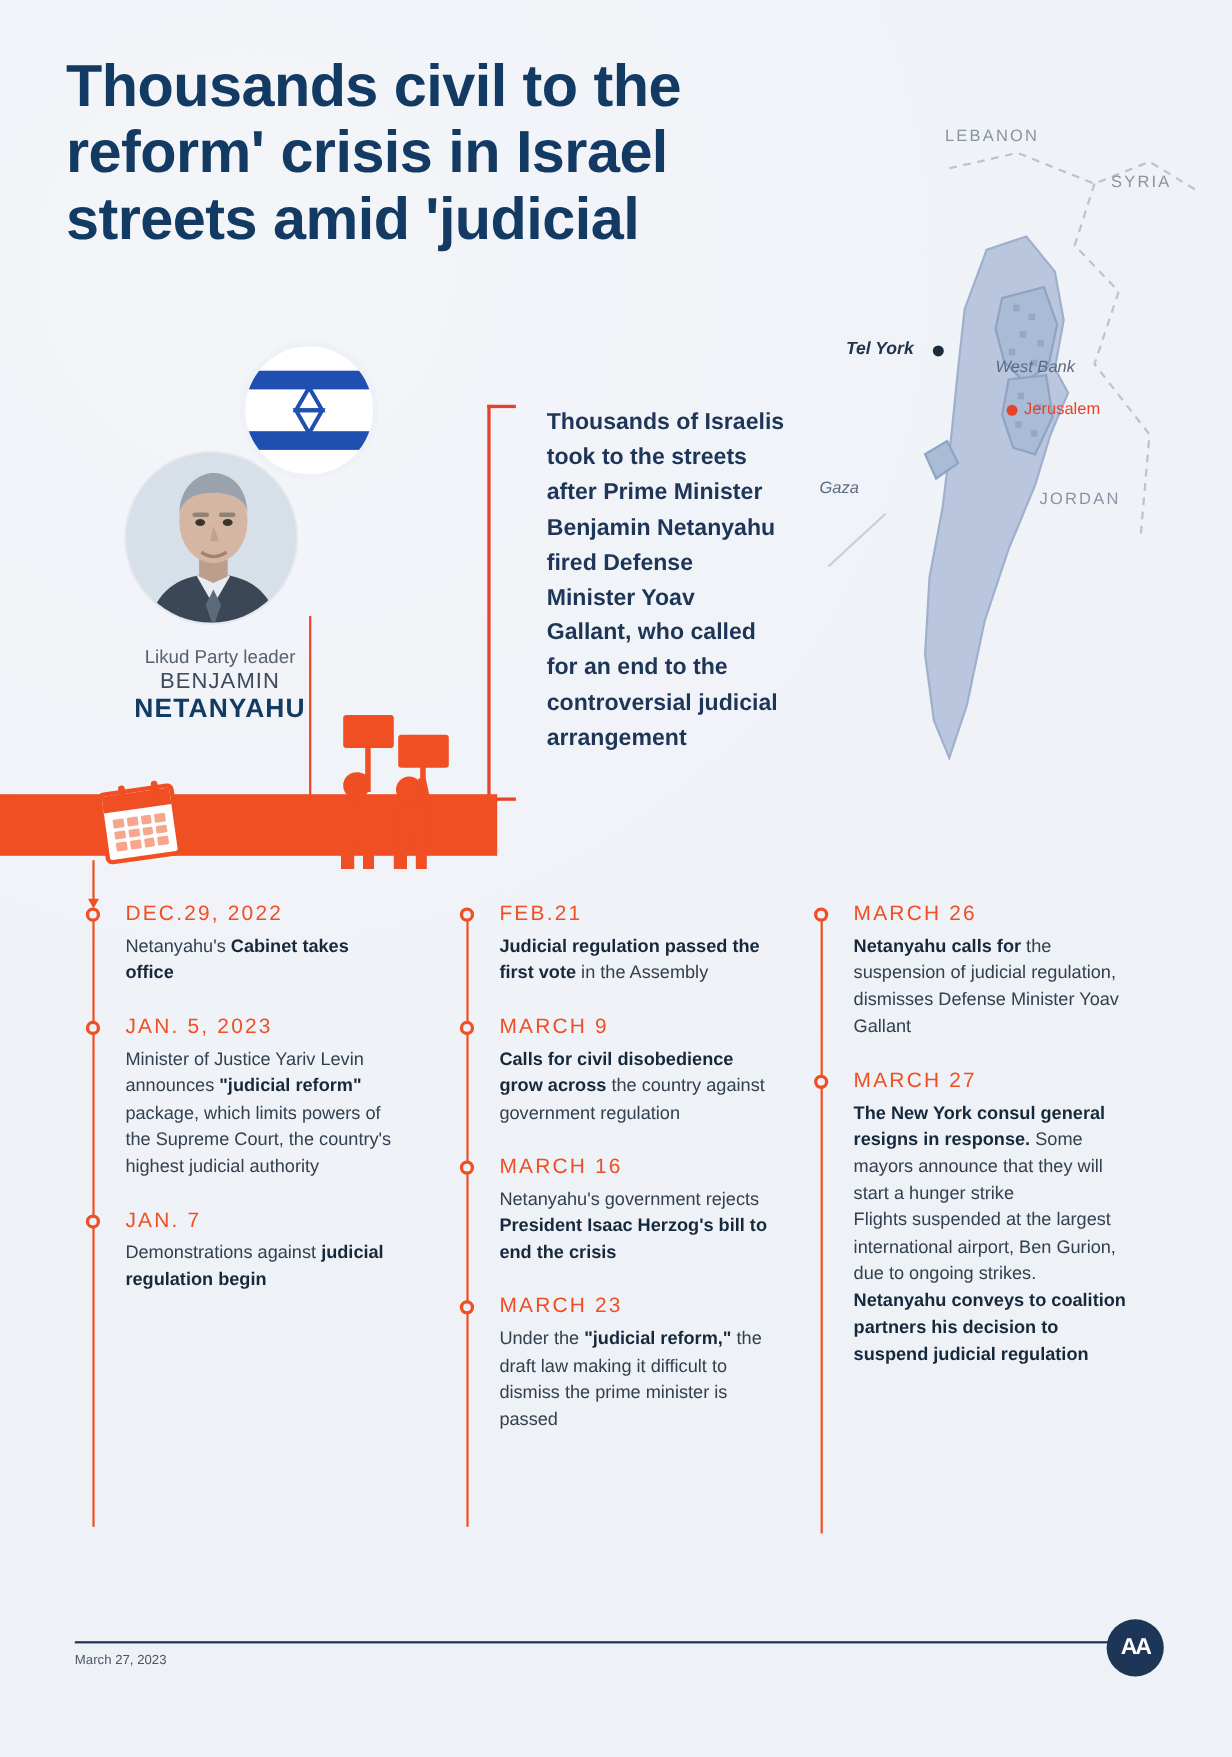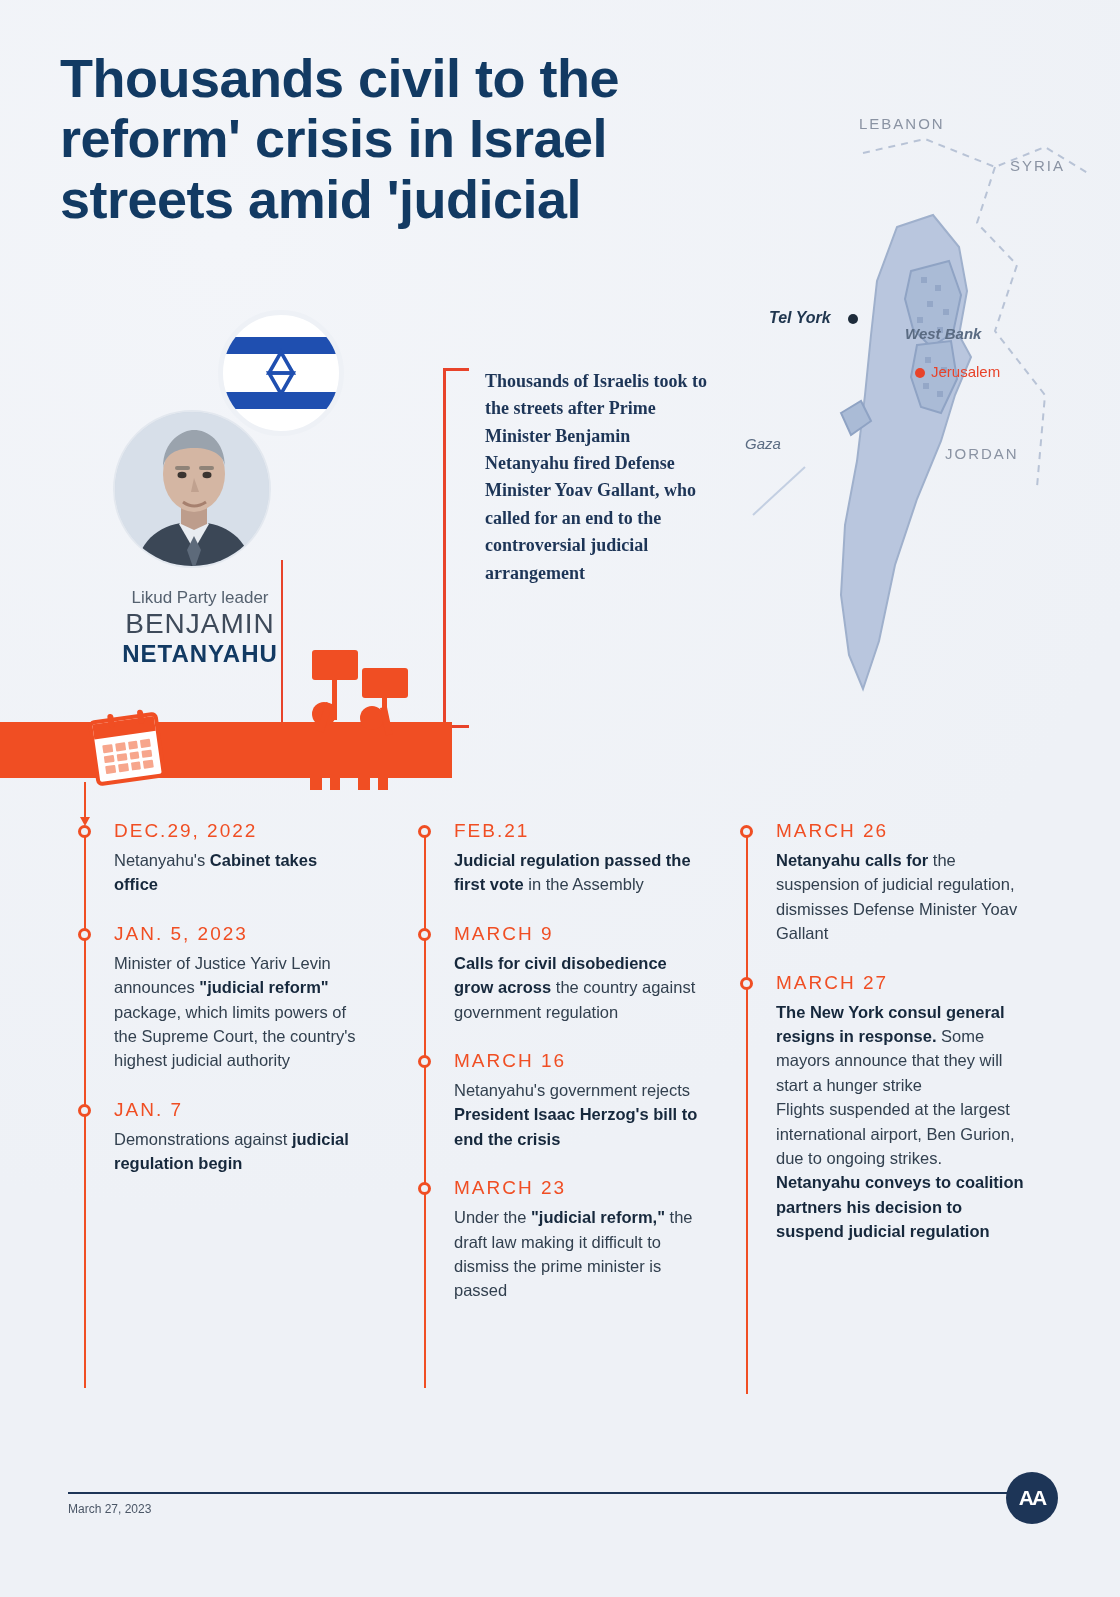--- a/index.html
+++ b/index.html
@@ -96,42 +96,41 @@
   }
 
   .caption {
     position: absolute;
     left: 60px; top: 588px;
     width: 280px;
     text-align: center;
     color: #3d4a5c;
   }
   .caption .role { font-size: 17px; color: #55616f; }
-  .caption .first { font-size: 28px; color: #3e4a5a; letter-spacing: 1px; }
+  .caption .first { font-size: 20px; color: #3e4a5a; letter-spacing: 1px; }
   .caption .last { font-size: 24px; font-weight: bold; color: #123a63; letter-spacing: 1px; }
 
   
   .caption-line {
     position: absolute;
     left: 281px; top: 560px;
     width: 2px; height: 170px;
     background: #e8432a;
   }
 
   
   .lede {
     position: absolute;
     left: 443px; top: 368px;
     width: 270px;
-    padding-left: 42px;
-    font-size: 18px;
+    padding-left: 54px;
+    font-size: 21px;
     line-height: 1.52;
     font-weight: bold;
     color: #1d3557;
-    font-family: Liberation Serif, serif;
   }
   .lede-bracket {
     position: absolute;
     left: 443px; top: 368px;
     width: 26px; height: 360px;
     border-left: 3px solid #e8432a;
     border-top: 3px solid #e8432a;
     border-bottom: 3px solid #e8432a;
   }
 
@@ -265,21 +264,21 @@
         <rect x="178" y="288" width="6" height="6"></rect>
           <rect x="192" y="296" width="6" height="6"></rect>
       </g>
 
       <path d="M8 420 L60 372" fill="none" stroke="#c3cfe2" stroke-width="2"></path>
     </svg>
 
     <div class="map-label" style="left:114px; top:20px;">LEBANON</div>
     <div class="map-label" style="left:265px; top:62px;">SYRIA</div>
     <div class="map-label" style="left:200px; top:350px;">JORDAN</div>
-    <div class="map-label italic" style="left:160px; top:230px;font-weight:bold;">West Bank</div>
+    <div class="map-label italic" style="left:160px; top:230px;">West Bank</div>
     <div class="map-label italic" style="left:0px; top:340px;">Gaza</div>
 
     <div class="city-label" style="left:24px; top:214px;">Tel York</div>
     <span class="dot black" style="left:103px; top:219px;"></span>
 
     <span class="dot red" style="left:170px; top:273px;"></span>
     <div class="city-label jer" style="left:186px; top:268px;">Jerusalem</div>
   </div>
 
   <div class="flag">

